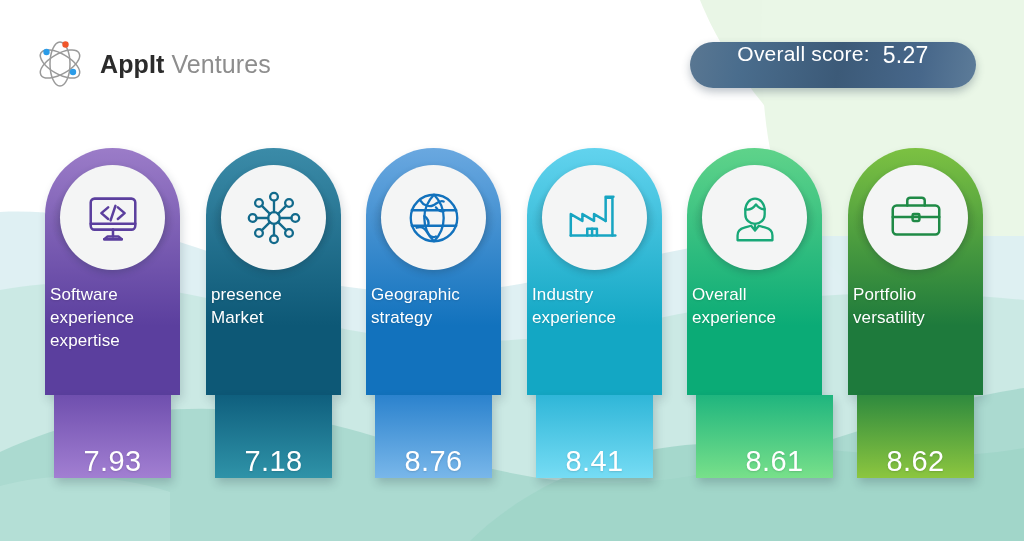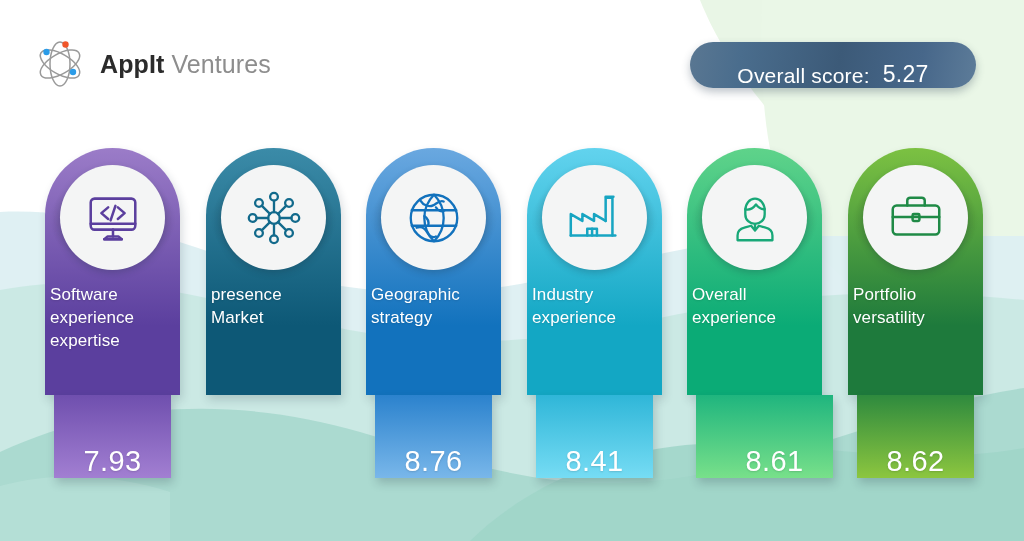--- a/index.html
+++ b/index.html
@@ -35,21 +35,21 @@
   #logo-text .brand{color:#2b2b2b;font-weight:700;}
   #logo-text .sub{color:#8d8d8d;font-weight:400;}
 
   
   #overall{
     position:absolute;left:690px;top:42px;
     width:286px;height:46px;
     border-radius:23px;
     background:linear-gradient(100deg,#5a7792 0%,#4a6d8d 18%,#3c5a78 52%,#47678a 80%,#5d7c99 100%);
     box-shadow:0 4px 9px rgba(40,60,80,.30);
-    display:flex;align-items:flex-end;justify-content:center;
+    display:flex;align-items:flex-start;justify-content:center;
     color:#ffffff;
   }
   #overall .ov-label{font-size:21px;font-weight:400;letter-spacing:.2px;}
   #overall .ov-value{font-size:23px;font-weight:400;margin-left:13px;letter-spacing:.3px;}
 
   
   #pillars{position:absolute;left:0;top:0;width:1024px;height:541px;}
 
   .pillar{position:absolute;top:148px;width:135px;}
 
@@ -175,20 +175,23 @@
       <circle cx="10" cy="32" r="4"></circle>
               <circle cx="54" cy="32" r="4"></circle>
       <circle cx="16.5" cy="16.5" r="4"></circle>
               <circle cx="47.5" cy="16.5" r="4"></circle>
       <circle cx="16.5" cy="47.5" r="4"></circle>
               <circle cx="47.5" cy="47.5" r="4"></circle>
       <path d="M32 26V14M32 38v12M26 32H14M38 32h12M27.8 27.8l-8.5-8.5M36.2 27.8l8.5-8.5M27.8 36.2l-8.5 8.5M36.2 36.2l8.5 8.5"></path>
     </svg>
           </span>
         </div>
+        <div class="score-box" style="background: linear-gradient(rgb(15, 95, 126) 0%, rgb(47, 147, 168) 100%);">
+          <span>7.18</span>
+        </div>
       </div>
       <div class="pillar" style="left: 366px;">
         <div class="pillar-body" style="background: linear-gradient(rgb(106, 168, 224) 0%, rgb(18, 114, 189) 72%, rgb(18, 114, 189) 100%);">
           <div class="inner-shade"></div>
           <div class="pillar-label">
             <div>Geographic</div>
             <div>strategy</div>
           </div>
         </div>
         <div class="icon-circle">

